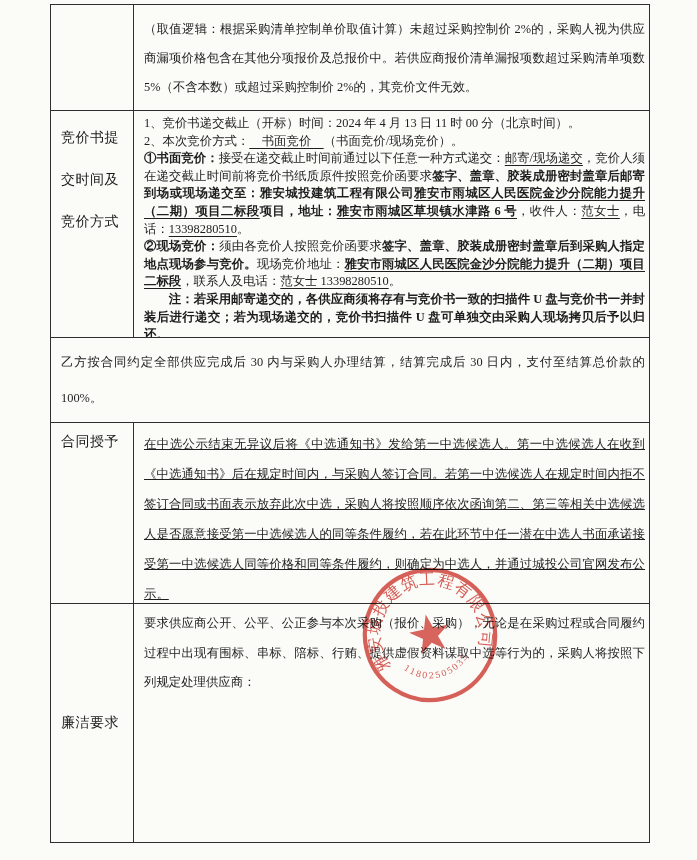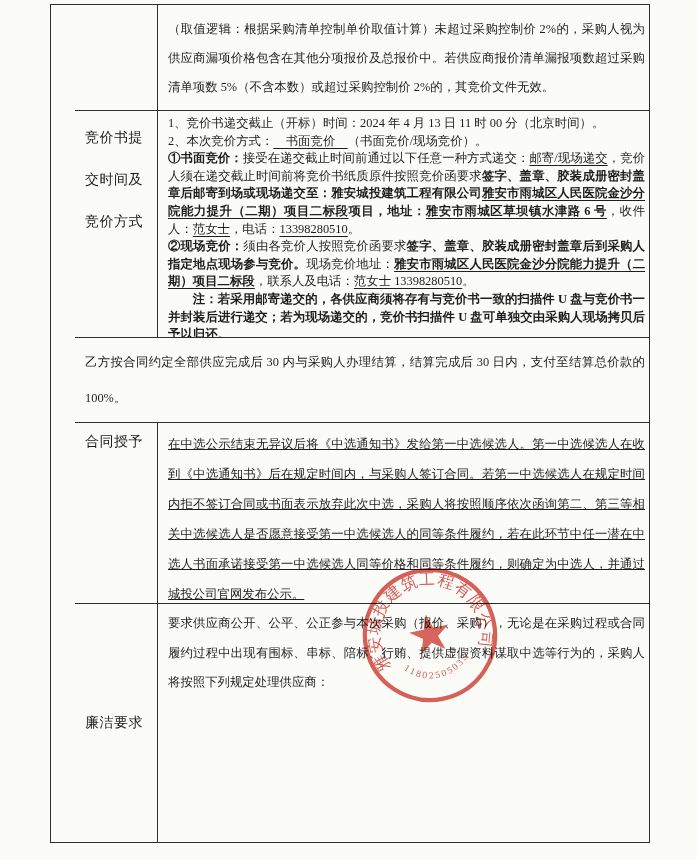--- a/index.html
+++ b/index.html
@@ -12,21 +12,20 @@
     color:#1e1e1e;
     overflow:hidden;
   }
   .page{position:absolute;inset:0;background:#fbfbf8;}
   .doc-table{
     position:absolute;left:50px;top:4px;width:600px;height:839px;
     border:1.6px solid #2e2e2e;
     box-sizing:border-box;
     display:flex;flex-direction:column;
     background:transparent;
-    padding-left:24px;
   }
   .row{display:flex;box-sizing:border-box;border-bottom:1.6px solid #2e2e2e;}
   .row:last-child{border-bottom:none;}
   .label-cell{
     width:83px;box-sizing:border-box;flex:0 0 83px;
     border-right:1.6px solid #2e2e2e;
     padding:0 2px 0 10px;
     font-size:14px;letter-spacing:.5px;
     color:#1b1b1b;
   }

